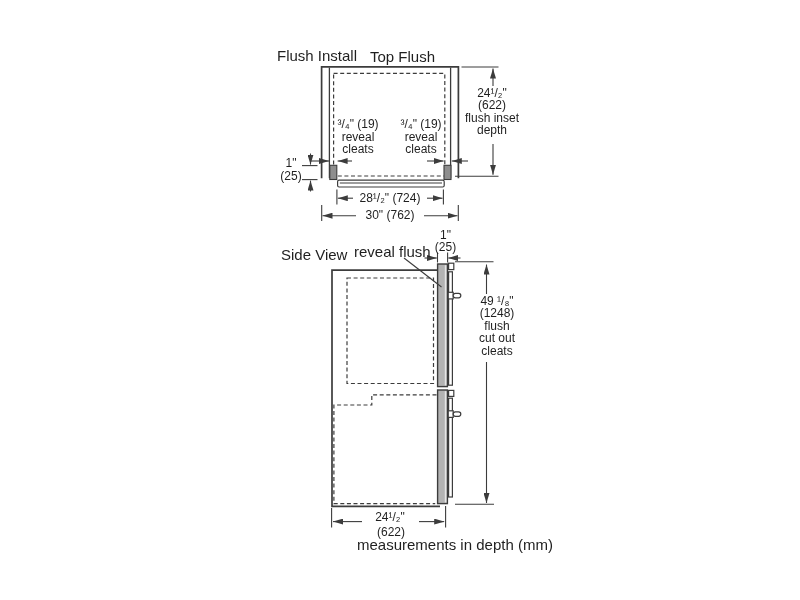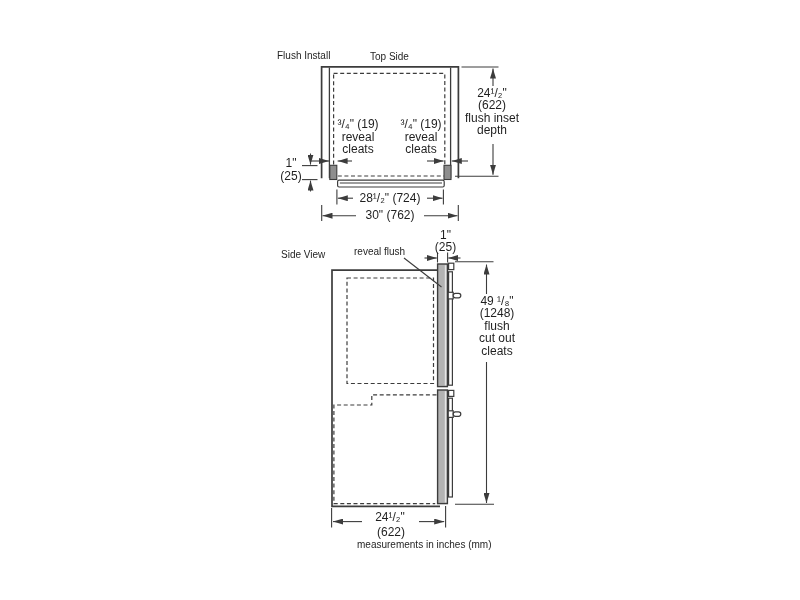--- a/index.html
+++ b/index.html
@@ -2,21 +2,21 @@
 <html style="--line: #3c3c3c; --text: #1f1f1f; --bg: #ffffff; --gray: #b3b3b3; --cleat: #8e8e8e; --hl: #e6e6e6;"><head>
 <meta charset="utf-8">
 <style>
   :root{
     --line:#3c3c3c; --text:#1f1f1f; --bg:#ffffff; --gray:#b3b3b3; --cleat:#8e8e8e; --hl:#e6e6e6;
   }
   html,body{margin:0;padding:0;background:#fff;}
   .canvas{position:relative;width:800px;height:600px;background:var(--bg);
     font-family:"Liberation Sans","DejaVu Sans",sans-serif;color:var(--text);overflow:hidden;}
   .canvas svg{position:absolute;left:0;top:0;}
-  .lbl{position:absolute;font-size:10px;line-height:13px;white-space:nowrap;color:var(--text);}
+  .lbl{position:absolute;font-size:15px;line-height:13px;white-space:nowrap;color:var(--text);}
   .dim{position:absolute;font-size:12px;line-height:12.5px;white-space:nowrap;color:var(--text);}
   .ctr{transform:translateX(-50%);text-align:center;}
   .st{stroke:var(--line);stroke-width:1.7;fill:none;}
   .sm{stroke:var(--line);stroke-width:1.3;fill:none;}
   .dash{stroke:var(--line);stroke-width:1.2;fill:none;stroke-dasharray:4 2.6;}
   .dl{stroke:var(--line);stroke-width:1.1;fill:none;}
   .grayfill{fill:var(--gray);stroke:var(--line);stroke-width:1.4;}
   .whitefill{fill:var(--bg);stroke:var(--line);stroke-width:1.2;}
   .cleatfill{fill:var(--cleat);stroke:var(--line);stroke-width:1.1;}
   .hlline{stroke:var(--hl);stroke-width:1.6;fill:none;}
@@ -125,21 +125,21 @@
       <g>
         <line class="dl" x1="331.6" y1="508" x2="331.6" y2="527.5"></line>
         <line class="dl" x1="445.6" y1="506" x2="445.6" y2="527.5"></line>
         <line class="dl" x1="362" y1="521.6" x2="333" y2="521.6" marker-end="url(#ah)"></line>
         <line class="dl" x1="419" y1="521.6" x2="444.2" y2="521.6" marker-end="url(#ah)"></line>
       </g>
     </g>
   </svg>
 
   <div class="lbl" style="left:277px;top:49px;">Flush Install</div>
-  <div class="lbl" style="left:370px;top:50px;">Top Side</div>
+  <div class="lbl" style="left:370px;top:50px;">Top Flush</div>
 
   <div class="dim ctr" style="left:358px;top:118px;">
     <div>³/₄" (19)</div>
     <div>reveal</div>
     <div>cleats</div>
   </div>
   <div class="dim ctr" style="left:421px;top:118px;">
     <div>³/₄" (19)</div>
     <div>reveal</div>
     <div>cleats</div>
@@ -172,15 +172,15 @@
     <div>49 ¹/₈"</div>
     <div>(1248)</div>
     <div>flush</div>
     <div>cut out</div>
     <div>cleats</div>
   </div>
 
   <div class="dim ctr" style="left:390px;top:511px;">24¹/₂"</div>
   <div class="dim ctr" style="left:391px;top:525.5px;">(622)</div>
 
-  <div class="lbl" style="left:357px;top:538px;">measurements in inches (mm)</div>
+  <div class="lbl" style="left:357px;top:538px;">measurements in depth (mm)</div>
 
 </div>
 
 </body></html>

